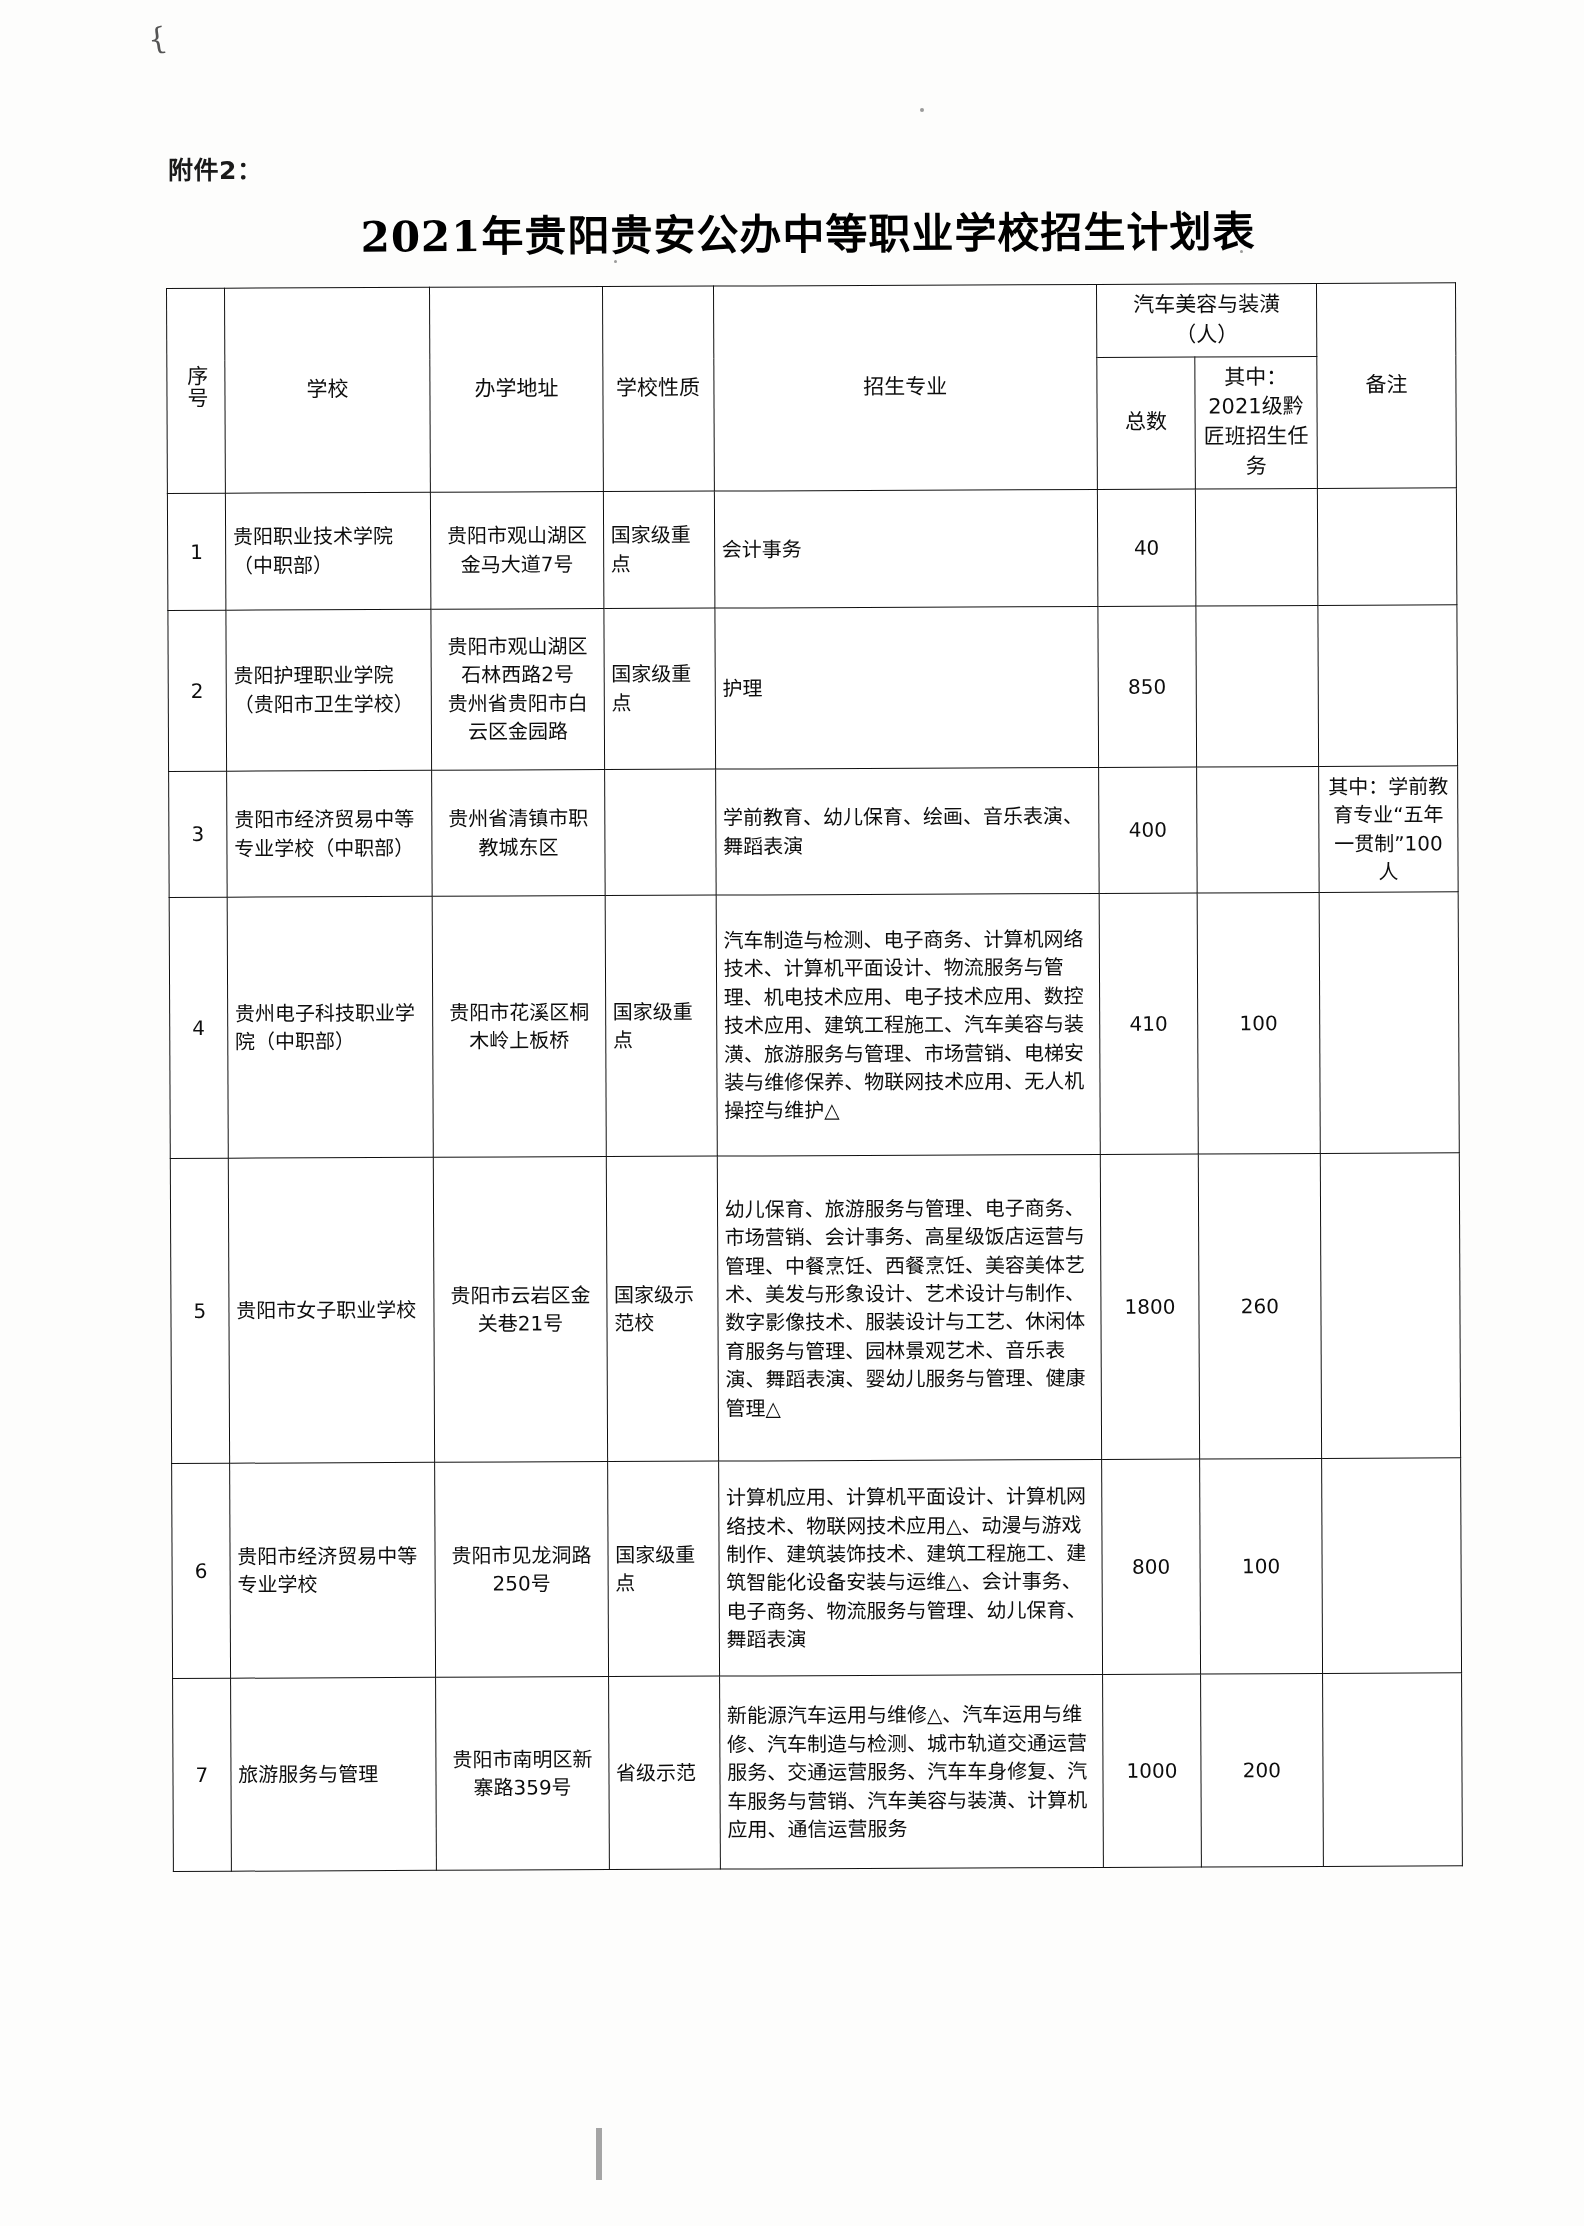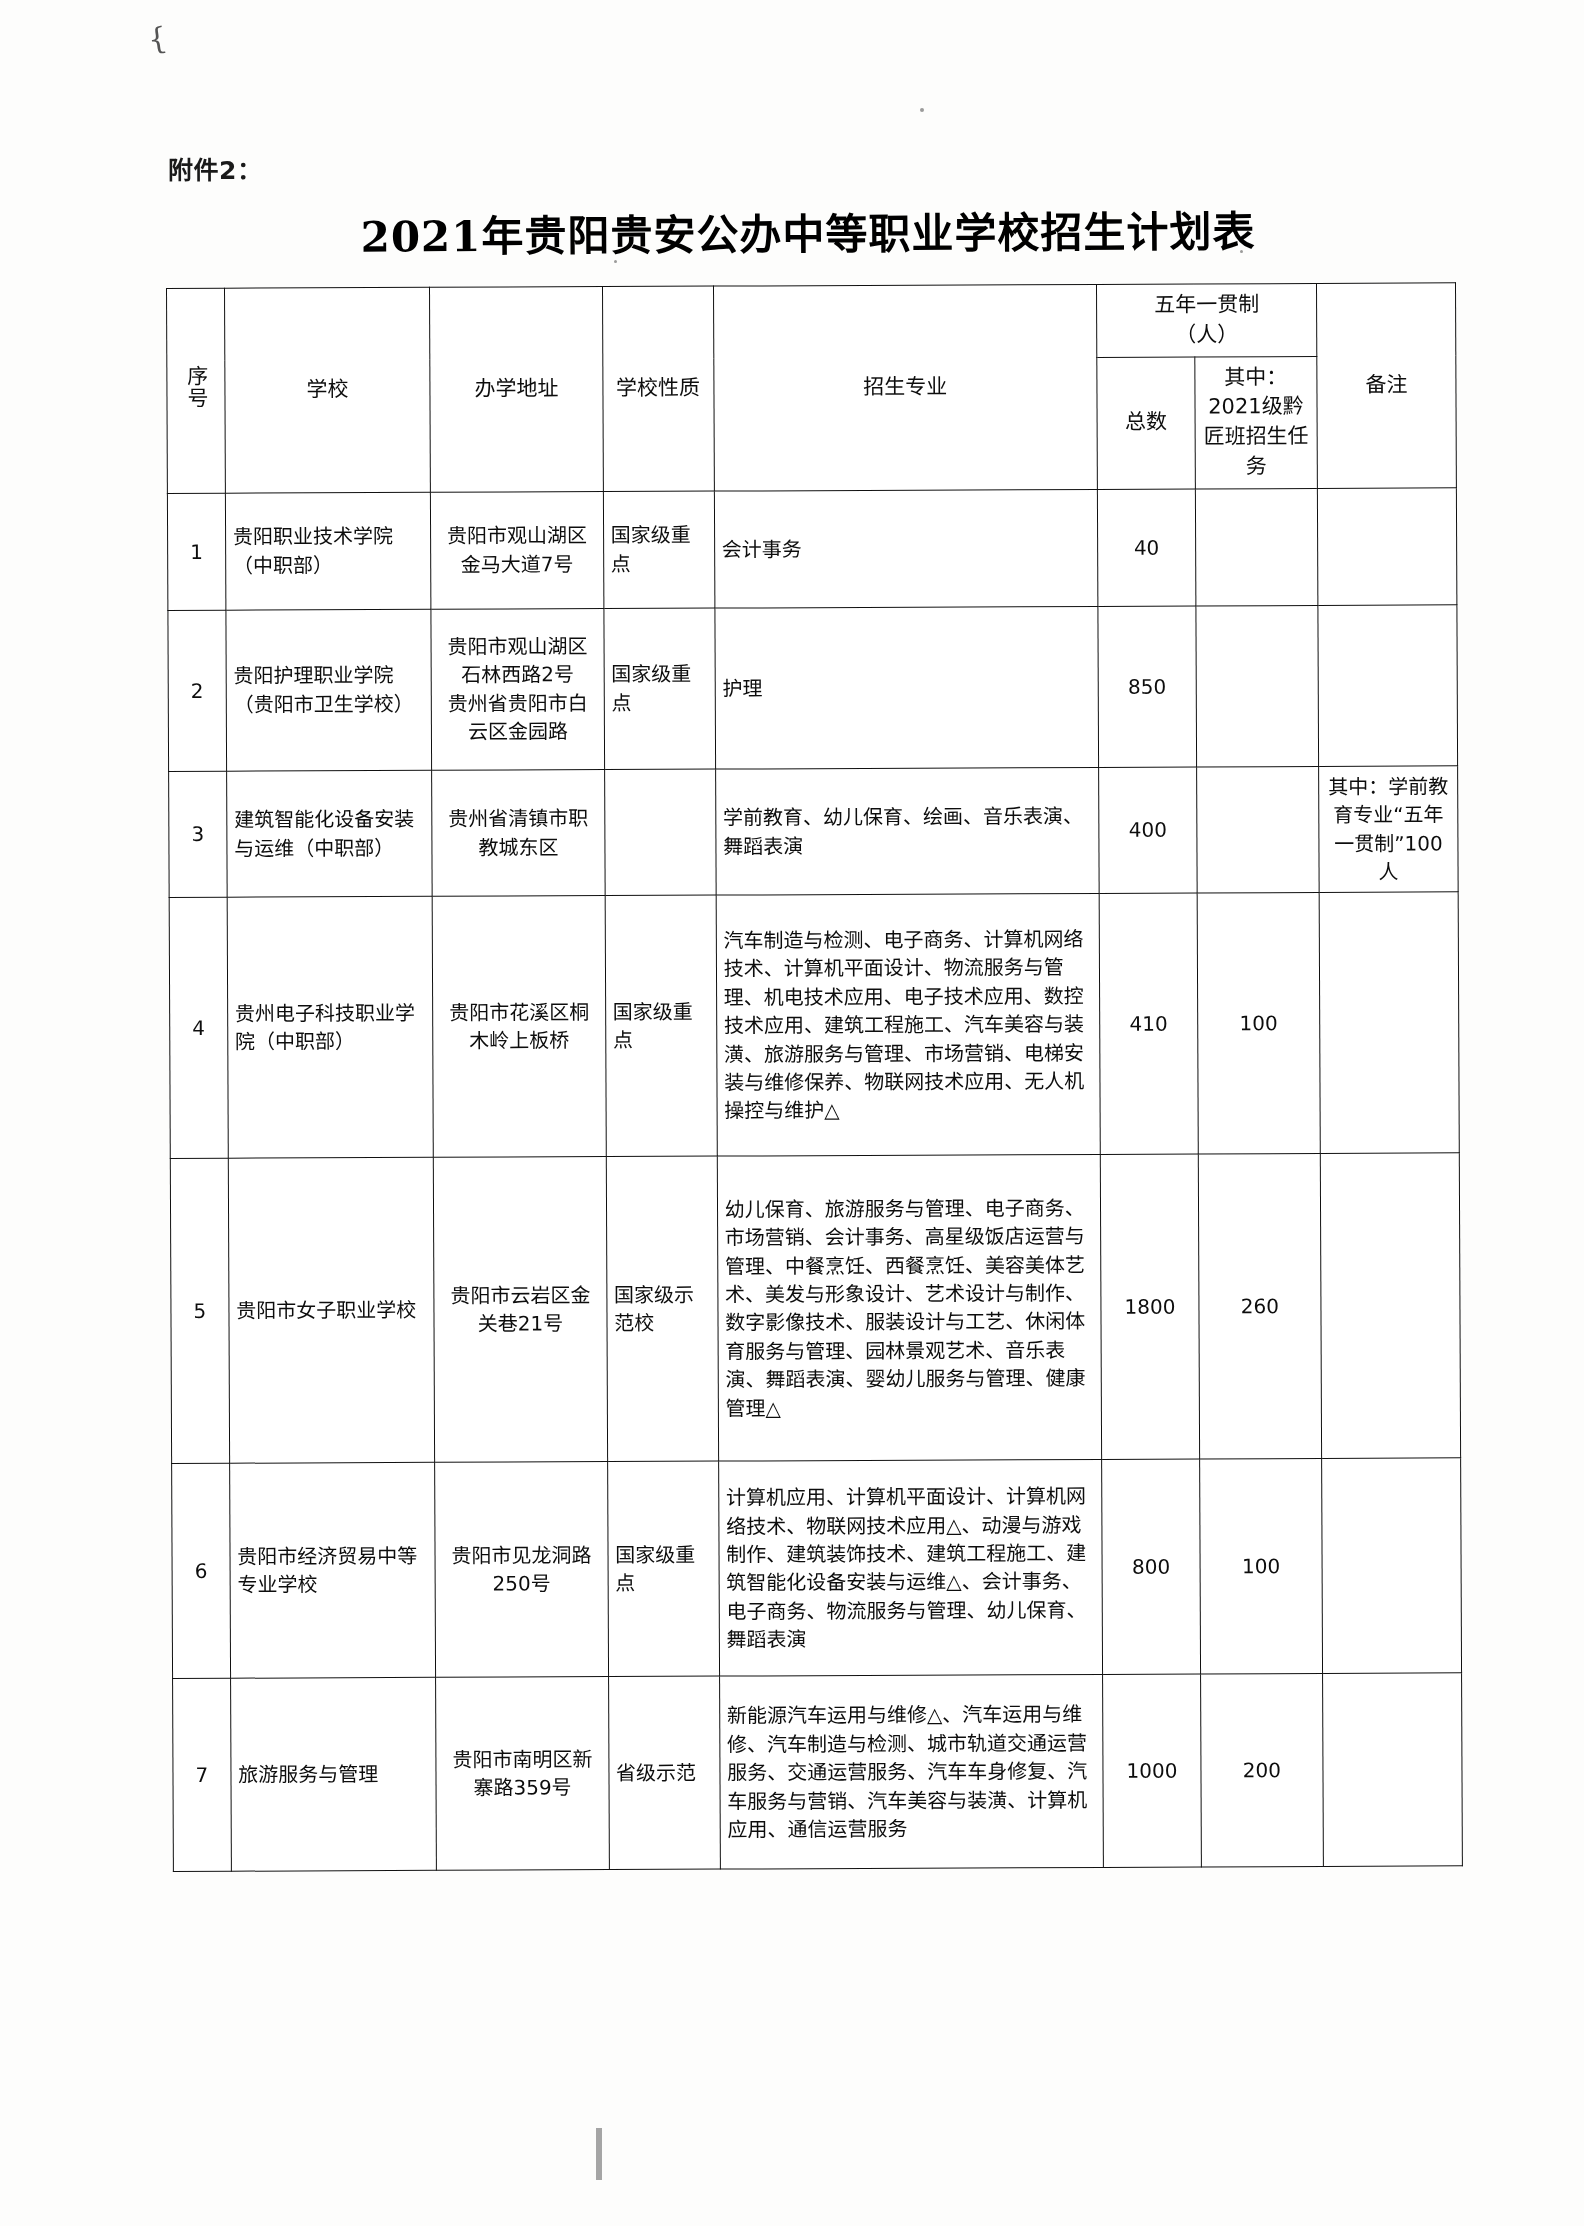--- a/index.html
+++ b/index.html
@@ -234,21 +234,21 @@
       <thead>
         <tr>
           <th class="col-index" rowspan="2">
             <span class="vert">序号</span>
           </th>
           <th class="col-school" rowspan="2">学校</th>
           <th class="col-address" rowspan="2">办学地址</th>
           <th class="col-nature" rowspan="2">学校性质</th>
           <th class="col-majors" rowspan="2">招生专业</th>
           <th class="group-plan" colspan="2">
-            <span>五年一贯制</span><br>
+            <span>汽车美容与装潢</span><br>
             <span>（人）</span>
           </th>
           <th class="col-remark" rowspan="2">备注</th>
         </tr>
         <tr>
           <th class="col-total sub-total">总数</th>
           <th class="col-jiang sub-jiang">其中：2021级黔匠班招生任务</th>
         </tr>
       </thead>
       <tbody id="table-body">
@@ -267,21 +267,21 @@
             <td class="c-school">贵阳护理职业学院（贵阳市卫生学校）</td>
             <td class="c-address">贵阳市观山湖区石林西路2号<br>贵州省贵阳市白云区金园路</td>
             <td class="c-nature">国家级重点</td>
             <td class="c-majors">护理</td>
             <td class="c-total">850</td>
             <td class="c-jiang"></td>
             <td class="c-remark"></td>
           </tr>
           <tr class="row-h3">
             <td class="c-index">3</td>
-            <td class="c-school">建筑智能化设备安装与运维（中职部）</td>
+            <td class="c-school">贵阳市经济贸易中等专业学校（中职部）</td>
             <td class="c-address">贵州省清镇市职教城东区</td>
             <td class="c-nature"></td>
             <td class="c-majors">学前教育、幼儿保育、绘画、音乐表演、舞蹈表演</td>
             <td class="c-total">400</td>
             <td class="c-jiang"></td>
             <td class="c-remark">其中：学前教育专业“五年一贯制”100人</td>
           </tr>
           <tr class="row-h4">
             <td class="c-index">4</td>
             <td class="c-school">贵州电子科技职业学院（中职部）</td>

